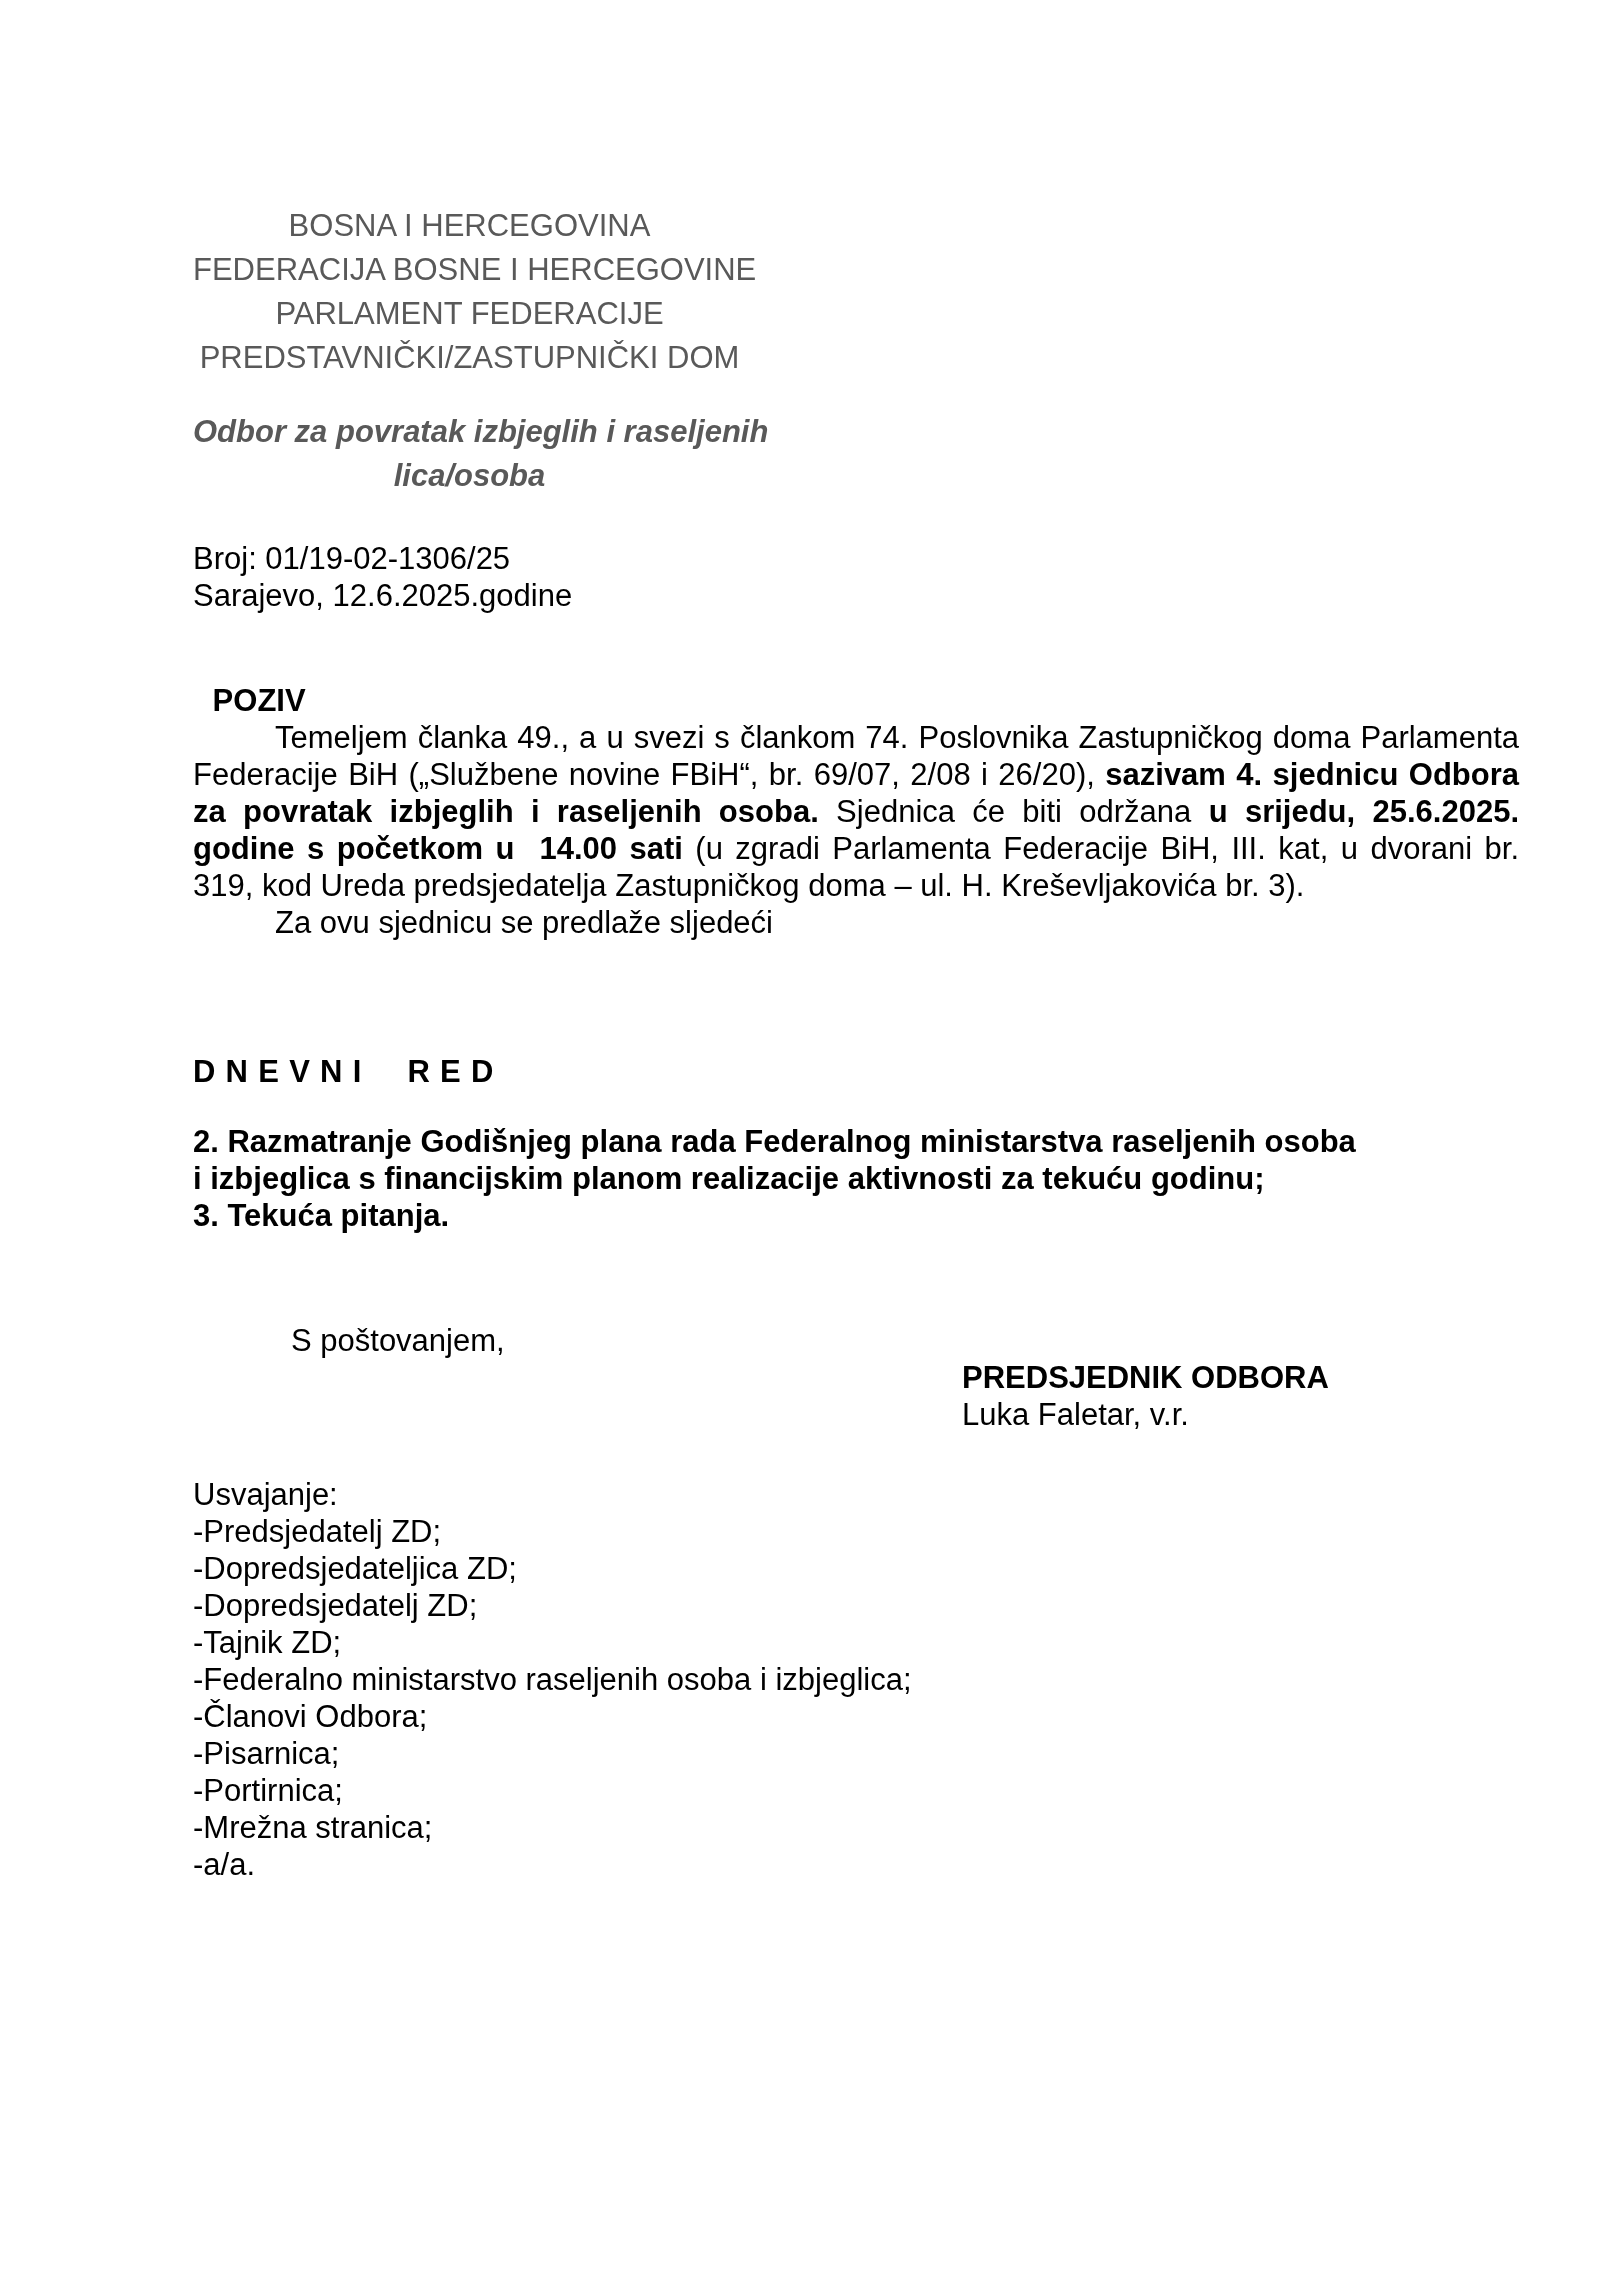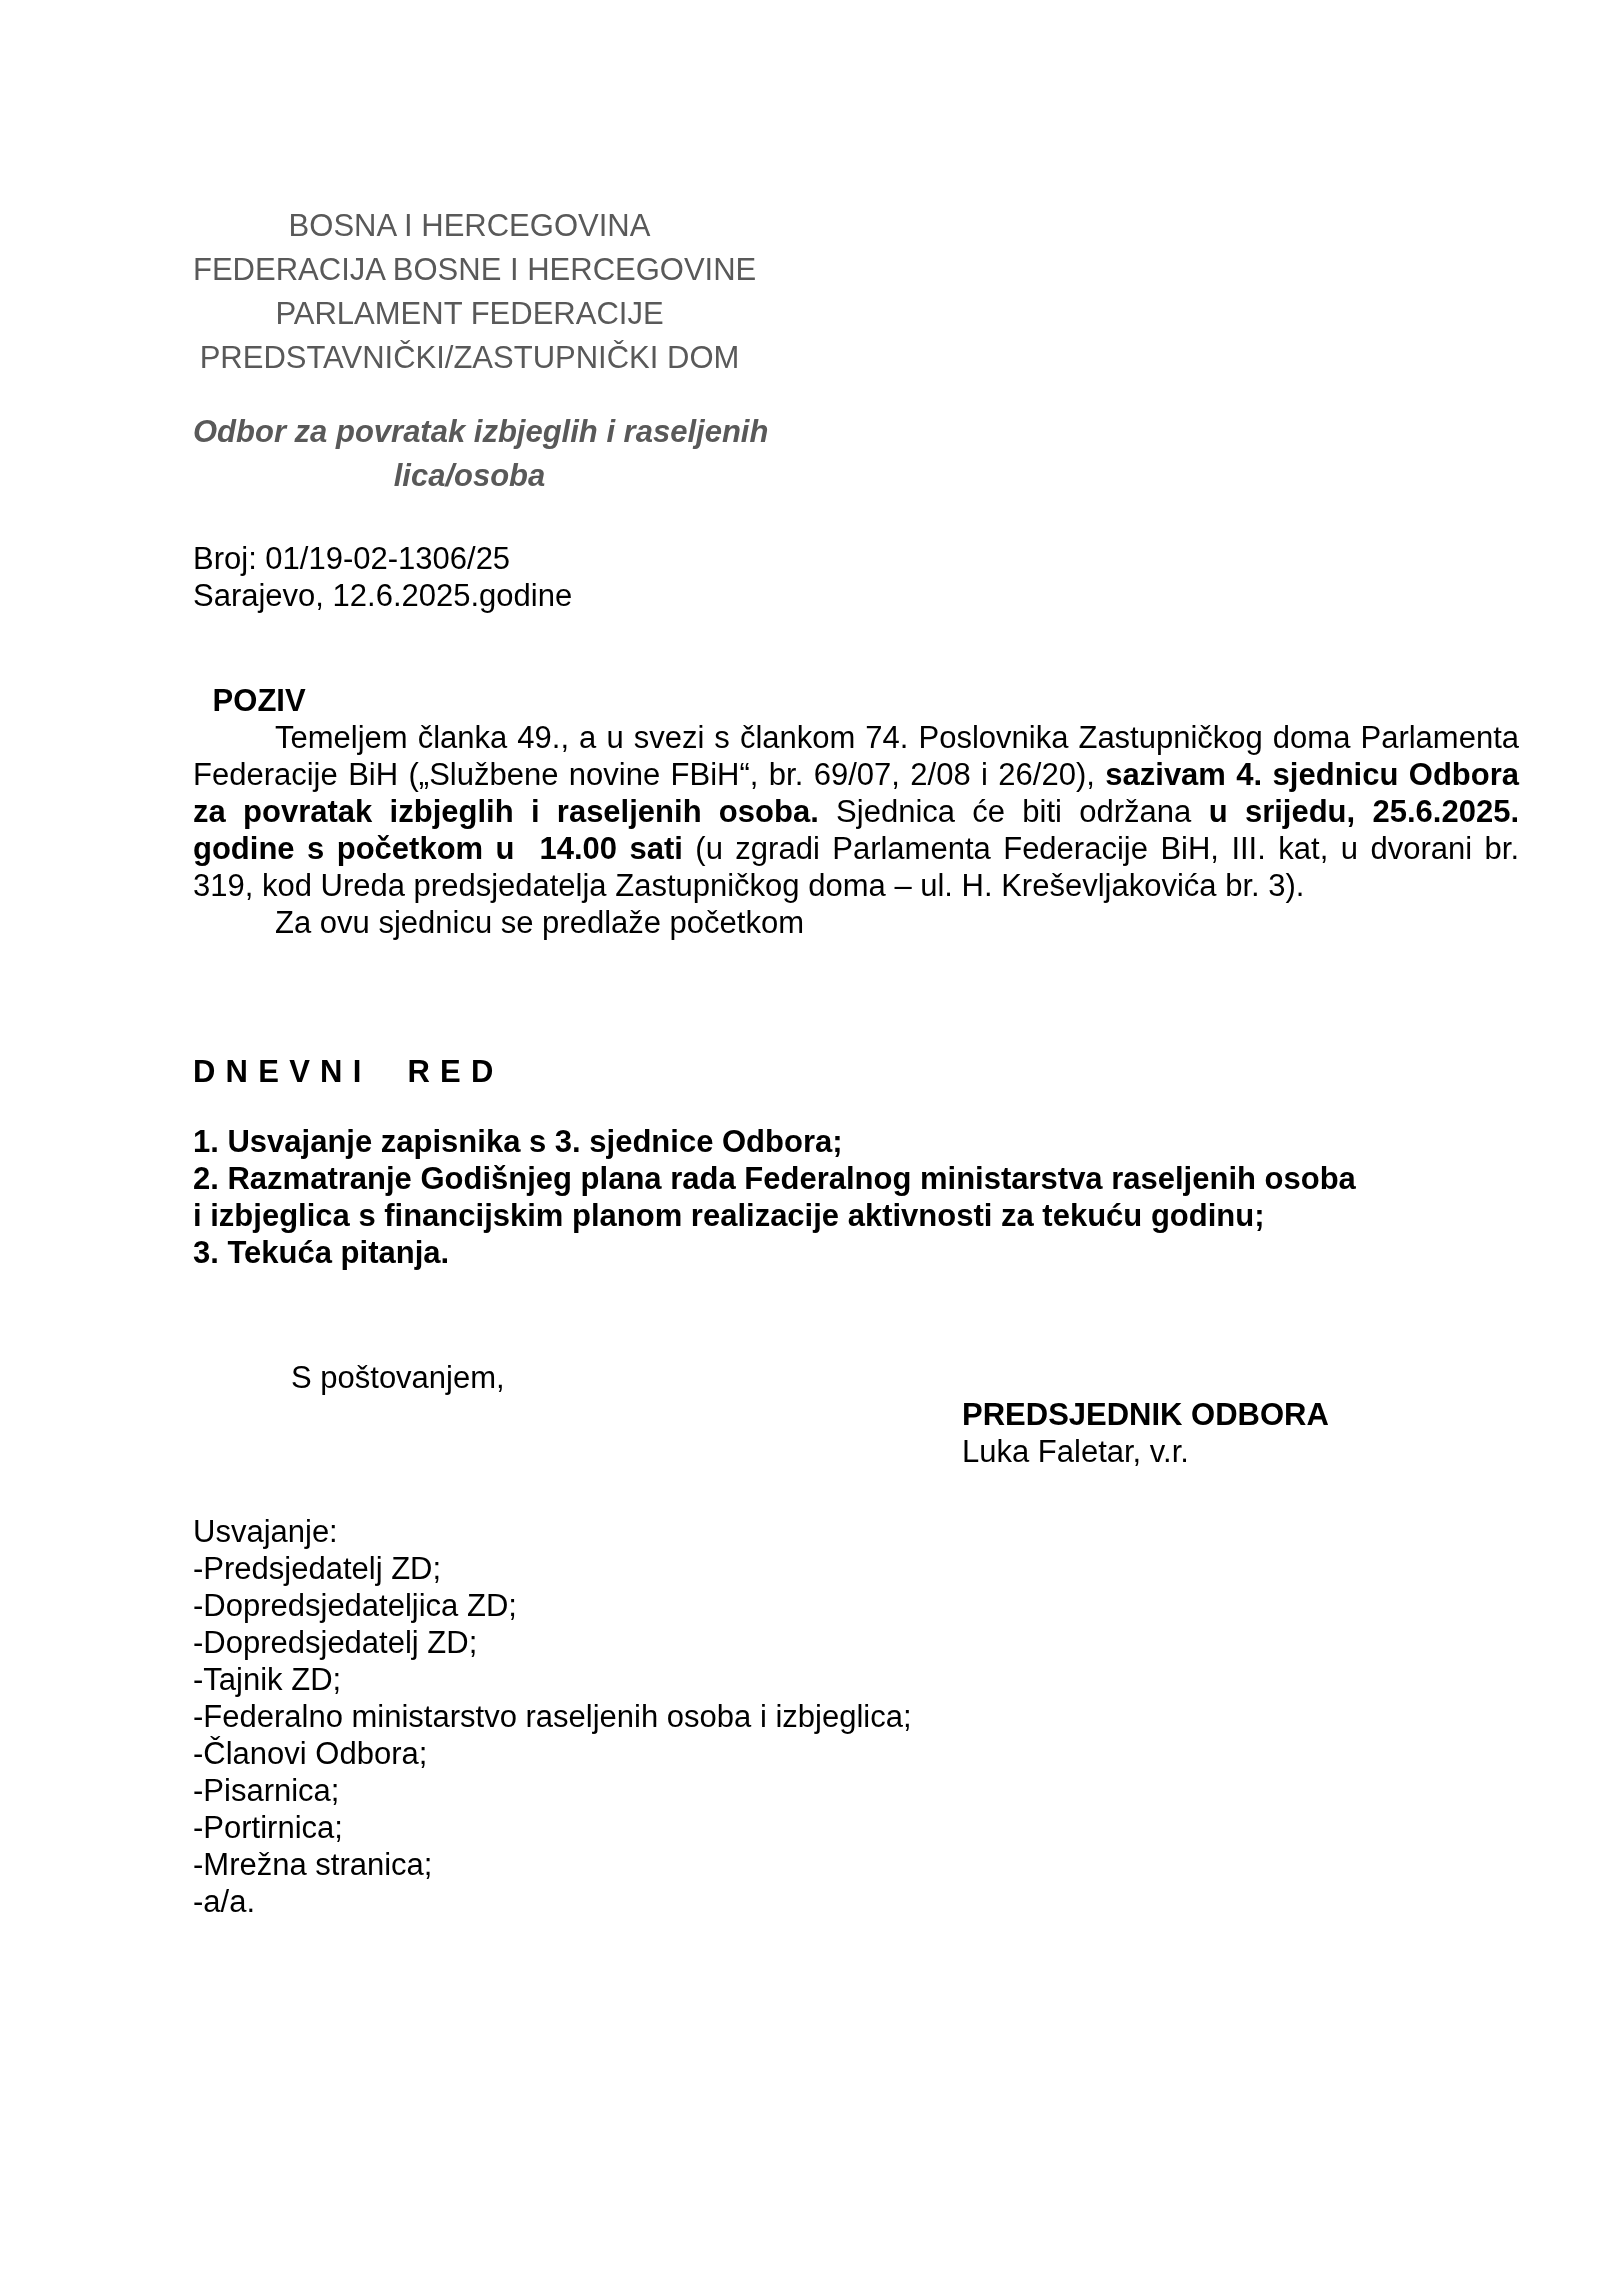--- a/index.html
+++ b/index.html
@@ -92,26 +92,25 @@
 
   <div class="ref-block">
     <div>Broj: 01/19-02-1306/25</div>
     <div>Sarajevo, 12.6.2025.godine</div>
   </div>
 
   <div class="doc-title">POZIV</div>
 
   <div class="para-main"><span>Temeljem članka 49., a u svezi s člankom 74. Poslovnika Zastupničkog doma Parlamenta Federacije BiH („Službene novine FBiH“, br. 69/07, 2/08 i 26/20), </span><span class="b">sazivam 4. sjednicu Odbora za povratak izbjeglih i raseljenih osoba.</span><span> Sjednica će biti održana </span><span class="b">u srijedu, 25.6.2025. godine s početkom u&nbsp; 14.00 sati </span><span>(u zgradi Parlamenta Federacije BiH, III. kat, u dvorani br. 319, kod Ureda predsjedatelja Zastupničkog doma – ul. H. Kreševljakovića br. 3).</span></div>
 
-  <div class="para-second">Za ovu sjednicu se predlaže početkom</div>
+  <div class="para-second">Za ovu sjednicu se predlaže sljedeći</div>
 
   <div class="agenda-heading">DNEVNI RED</div>
 
   <div class="agenda-list">
-    <div>1. Usvajanje zapisnika s 3. sjednice Odbora;</div>
     <div>2. Razmatranje Godišnjeg plana rada Federalnog ministarstva raseljenih osoba</div>
     <div>i izbjeglica s financijskim planom realizacije aktivnosti za tekuću godinu;</div>
     <div>3. Tekuća pitanja.</div>
   </div>
 
   <div class="salutation">S poštovanjem,</div>
 
   <div class="signature">
     <div class="sig-title">PREDSJEDNIK ODBORA</div>
     <div>Luka Faletar, v.r.</div>

